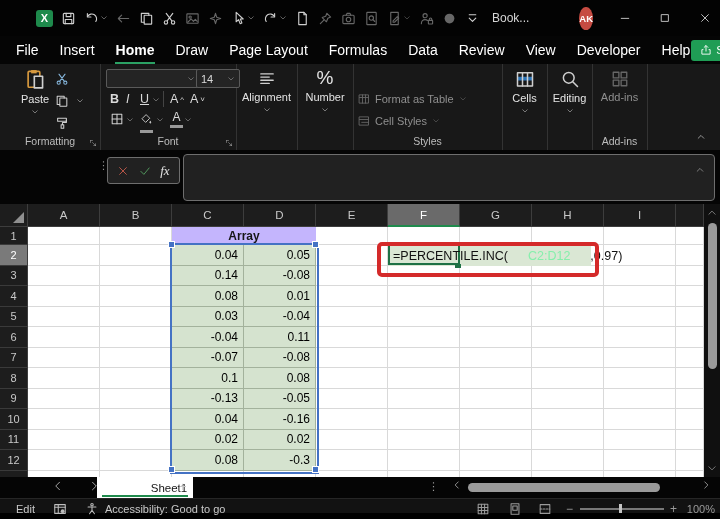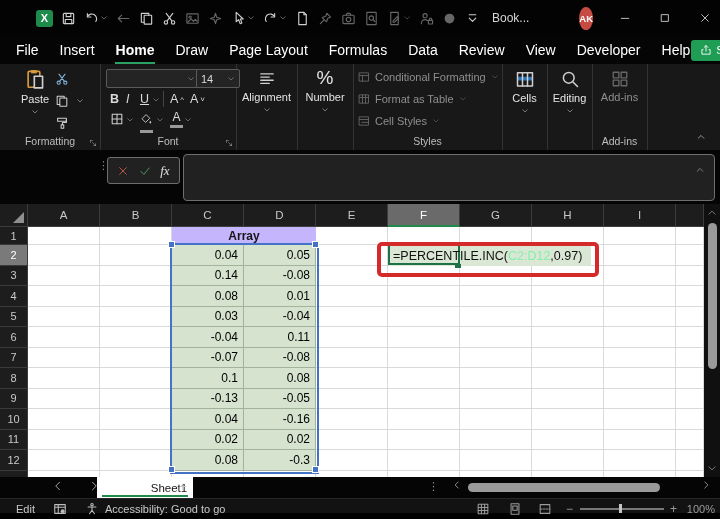--- a/index.html
+++ b/index.html
@@ -93,21 +93,21 @@
   .cell.green{background:#D5E3CF;border-right:1px solid #a3b29c;border-bottom:1px solid #a3b29c;}
 
   
   #array-cell{position:absolute;left:172px;top:23px;width:144px;height:18px;background:#c4b5fd;color:#161616;
               font-size:12px;font-weight:bold;display:flex;align-items:center;justify-content:center;z-index:3;}
   #range-border{position:absolute;left:170px;top:39px;width:145px;height:227px;border:2px solid #4472C4;z-index:3;pointer-events:none;}
   .handle{position:absolute;width:5px;height:5px;background:#4472C4;border:1px solid #fff;z-index:4;pointer-events:none;}
   #f2-bg{position:absolute;left:389px;top:41px;width:202px;height:21px;background:#DAE7D4;z-index:2;}
   #f2-border{position:absolute;left:388px;top:40px;width:72px;height:21px;border:2px solid #1E7145;box-sizing:border-box;z-index:4;}
   #f2-handle{position:absolute;left:455px;top:60px;width:6px;height:4px;background:#1E7145;z-index:5;}
-  #f2-text{position:absolute;left:393px;top:41px;height:21px;display:flex;align-items:center;font-size:12.5px;color:#111;z-index:5;white-space:nowrap;}
+  #f2-text{position:absolute;left:393px;top:41px;height:21px;display:flex;align-items:center;font-size:12.5px;color:#111;z-index:5;white-space:nowrap;gap:20px;}
   #f2-text .ref{color:#86efac;}
   #red-box{position:absolute;left:377px;top:38px;width:222px;height:35px;border:4px solid #D42A2A;border-radius:5px;
            box-sizing:border-box;z-index:6;pointer-events:none;}
   
   #vscroll{position:absolute;right:0;top:0;width:16px;height:273px;background:#101010;}
   #vscroll .arr{position:absolute;left:3px;color:#9a9a9a;}
   #vthumb{position:absolute;left:3.5px;top:19px;width:9px;height:146px;background:#9a9a9a;border-radius:5px;}
 
   
   #sheetbar{position:absolute;left:0;top:477px;width:720px;height:21px;background:#050505;}
@@ -502,34 +502,20 @@
         <span class="rlabel">Number</span>
         <span class="ic ic8" style="color:#bbb;">
             <svg viewBox="0 0 16 16" fill="none" stroke="currentColor" stroke-width="1.2" stroke-linecap="round" stroke-linejoin="round">
               <path d="M3.5 5.5 8 10l4.5-4.5"></path>
             </svg>
           </span>
       </div>
     </div>
 
     <div class="rgroup" style="left:353px;width:149px;">
-      <div class="style-row" style="top:7px;">
-        <span class="ic ic12 disabled">
-            <svg viewBox="0 0 16 16" fill="none" stroke="currentColor" stroke-width="1.2" stroke-linecap="round" stroke-linejoin="round">
-              <rect x="2" y="2.5" width="12" height="11"></rect>
-              <path d="M2 6h12M6 6v7.5"></path>
-            </svg>
-          </span>
-        <span>Conditional Formatting</span>
-        <span class="ic ic8 disabled">
-            <svg viewBox="0 0 16 16" fill="none" stroke="currentColor" stroke-width="1.2" stroke-linecap="round" stroke-linejoin="round">
-              <path d="M3.5 5.5 8 10l4.5-4.5"></path>
-            </svg>
-          </span>
-      </div>
       <div class="style-row" style="top:29px;">
         <span class="ic ic12 disabled">
             <svg viewBox="0 0 16 16" fill="none" stroke="currentColor" stroke-width="1.2" stroke-linecap="round" stroke-linejoin="round">
               <rect x="2" y="2.5" width="12" height="11"></rect>
               <path d="M2 6h12M6 2.5v11M10 2.5v11"></path>
             </svg>
           </span>
         <span>Format as Table</span>
         <span class="ic ic8 disabled">
             <svg viewBox="0 0 16 16" fill="none" stroke="currentColor" stroke-width="1.2" stroke-linecap="round" stroke-linejoin="round">

